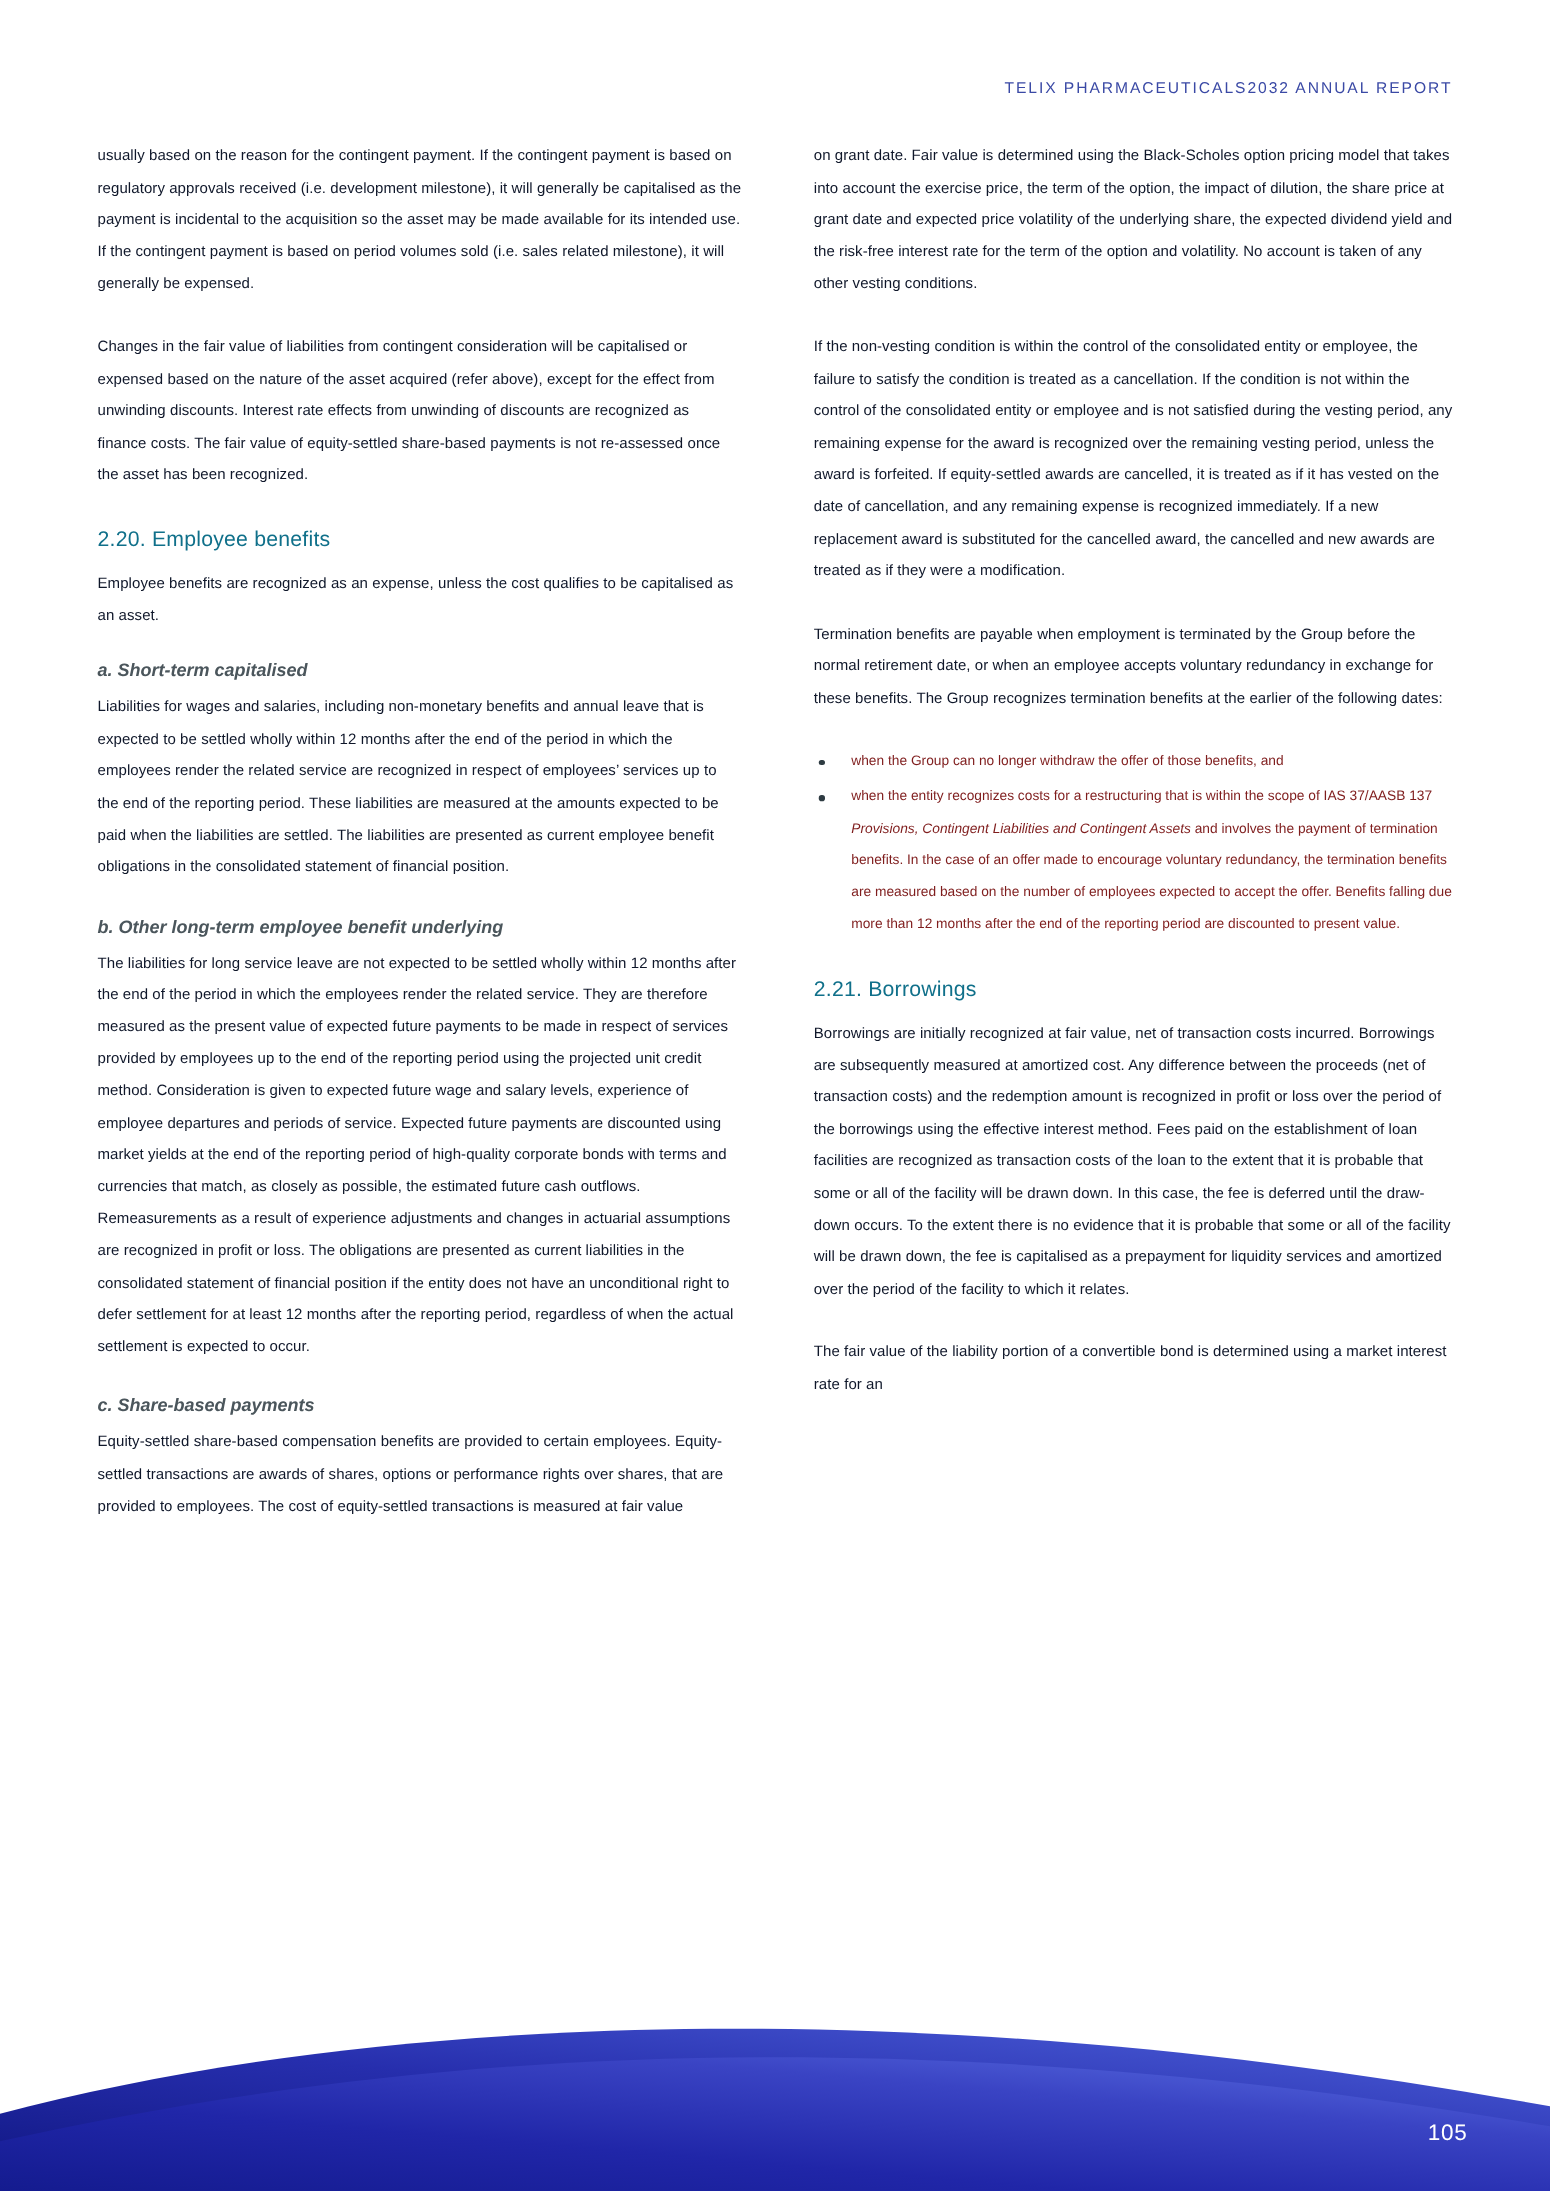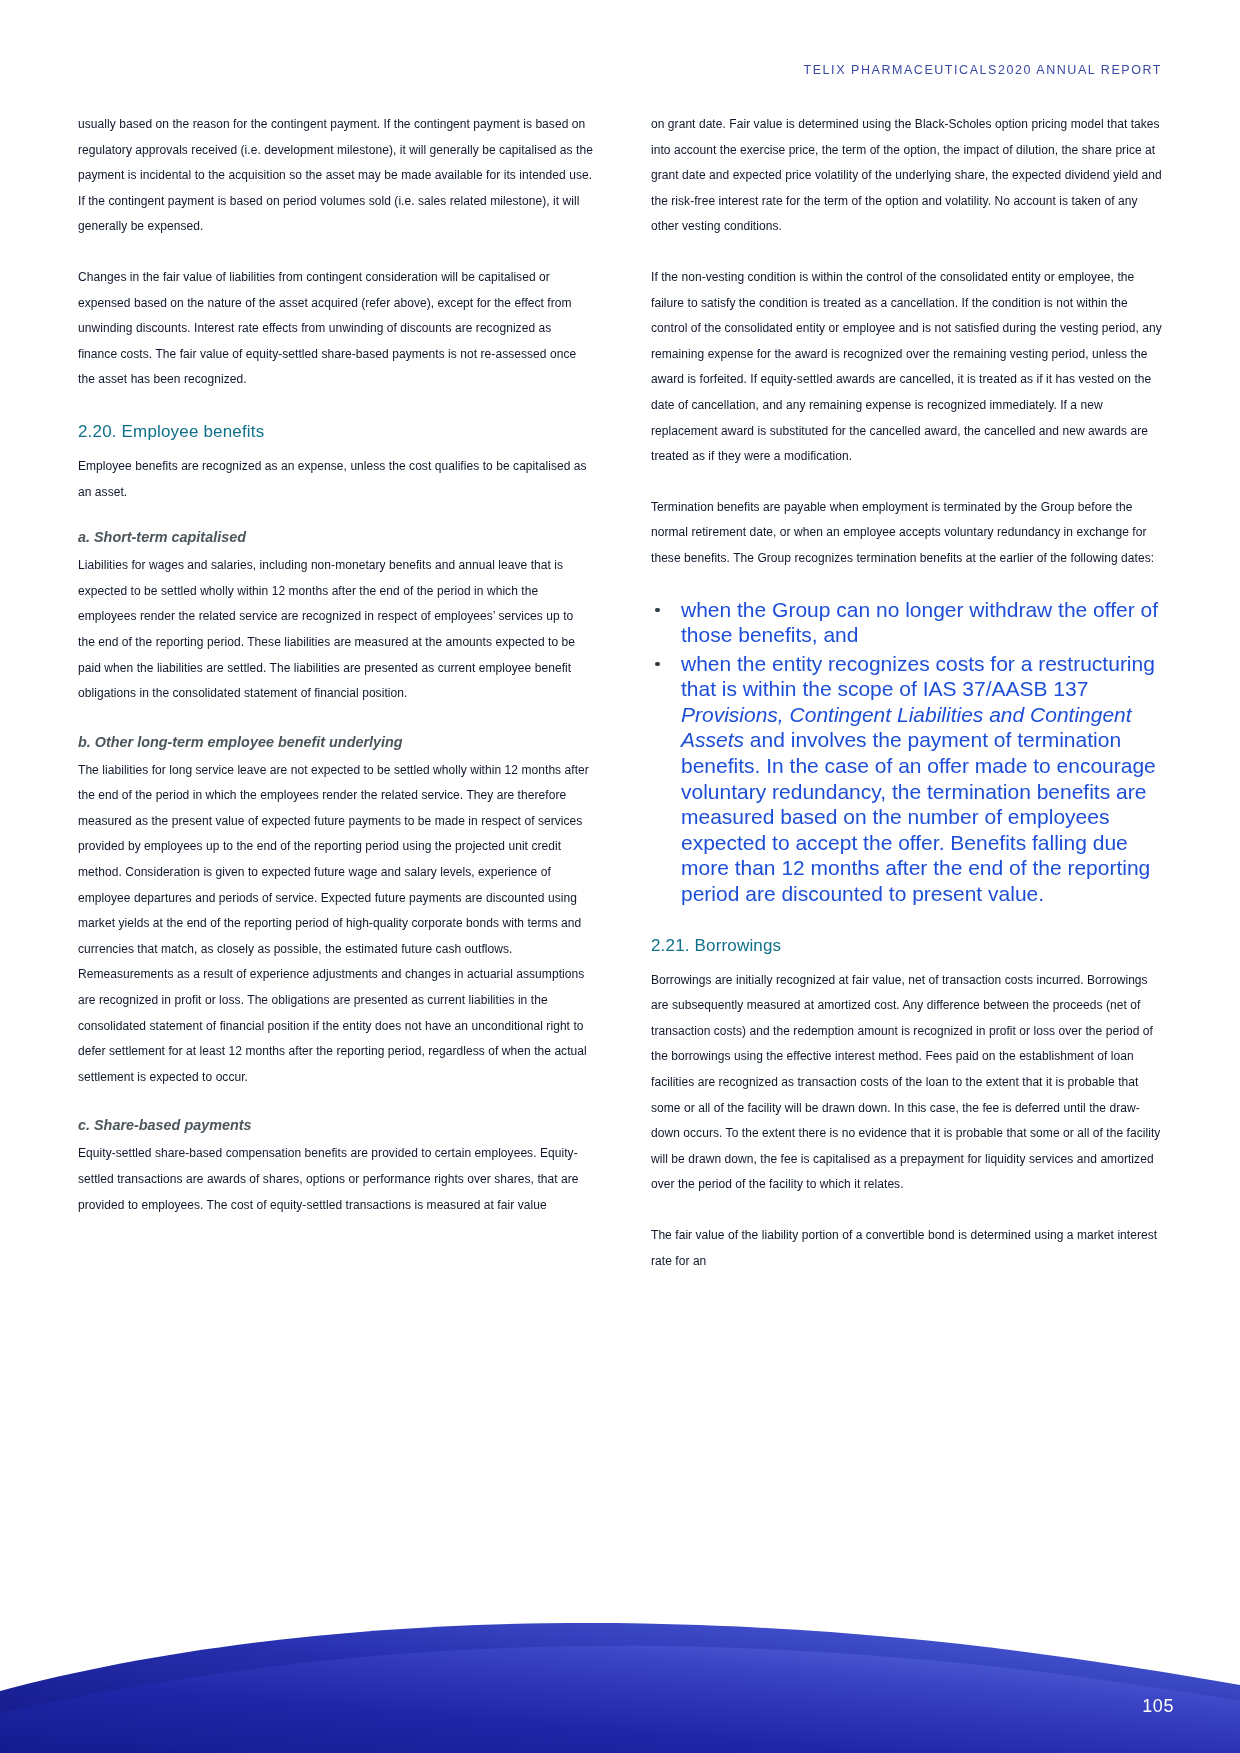--- a/index.html
+++ b/index.html
@@ -85,23 +85,23 @@
   .sub-h.first { margin-top: 22px; }
 
   ul.bullets {
     list-style: none;
     margin: 0 0 25px 0;
     padding: 0;
   }
   ul.bullets li {
     position: relative;
     padding-left: 30px;
-    font-size: 21px;
+    font-size: 11px;
     line-height: 25.6px;
-    color: #1d4ed8;
+    color: #7f1d1d;
     margin-bottom: 3px;
   }
   ul.bullets li::before {
     content: "";
     position: absolute;
     left: 4px;
     top: 11px;
     width: 4.5px;
     height: 4.5px;
     border-radius: 50%;
@@ -128,21 +128,21 @@
     font-size: 18px;
     color: #ffffff;
     letter-spacing: 0.6px;
   }
 </style>
 </head>
 <body>
 
 <div class="page-header">
   <div class="hdr-text">TELIX PHARMACEUTICALS</div>
-  <div class="hdr-text hdr-right">2020 ANNUAL REPORT</div>
+  <div class="hdr-text hdr-right">2032 ANNUAL REPORT</div>
 </div>
 
 <div class="columns">
 
   <div class="col">
 
     <p class="body-p">usually based on the reason for the contingent payment. If the contingent payment is based on regulatory approvals received (i.e. development milestone), it will generally be capitalised as the payment is incidental to the acquisition so the asset may be made available for its intended use. If the contingent payment is based on period volumes sold (i.e. sales related milestone), it will generally be expensed.</p>
 
     <p class="body-p">Changes in the fair value of liabilities from contingent consideration will be capitalised or expensed based on the nature of the asset acquired (refer above), except for the effect from unwinding discounts. Interest rate effects from unwinding of discounts are recognized as finance costs. The fair value of equity-settled share-based payments is not re-assessed once the asset has been recognized.</p>
 

